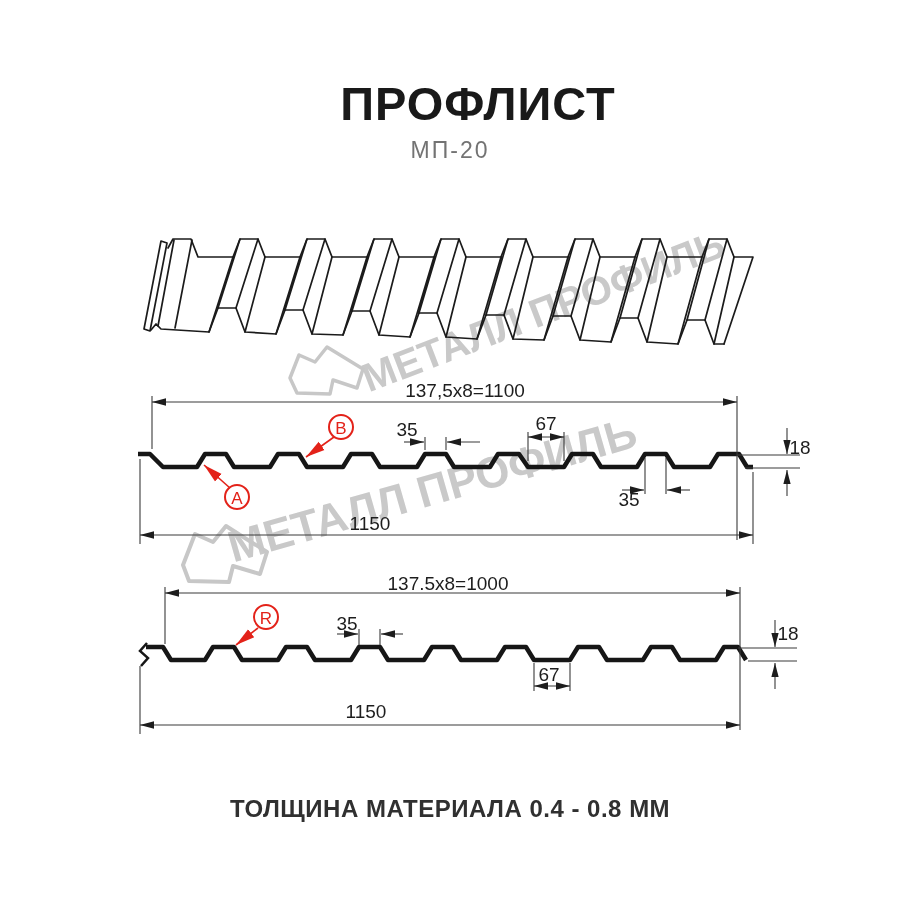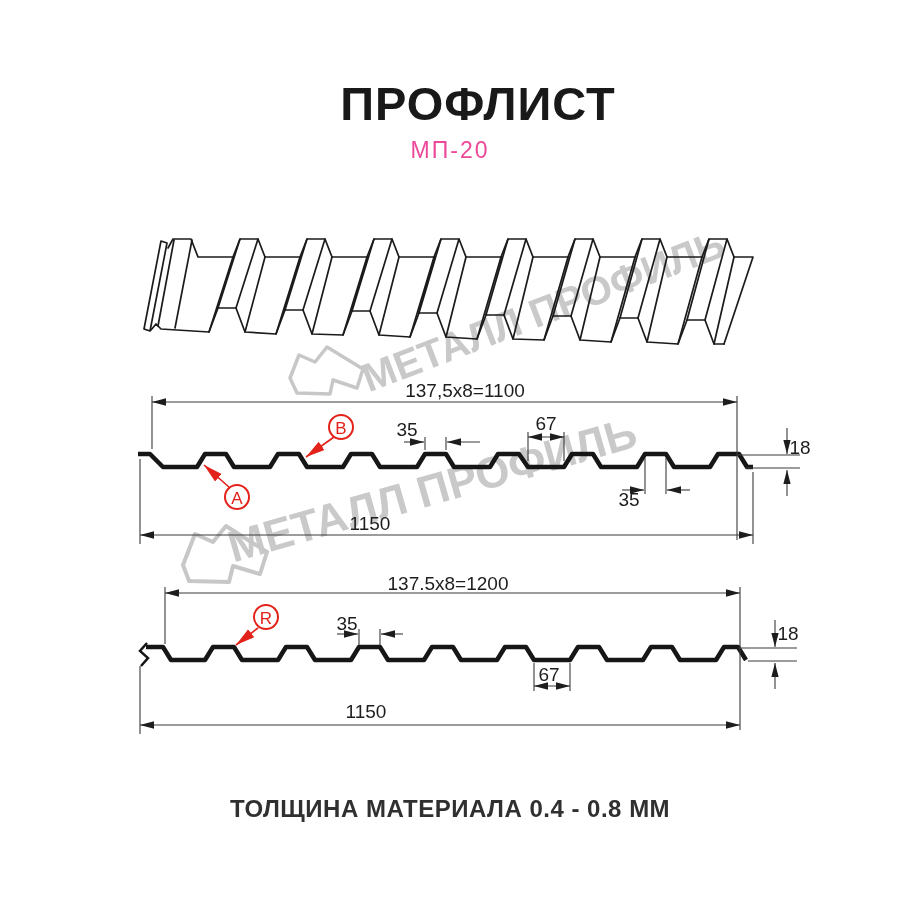--- a/index.html
+++ b/index.html
@@ -1,21 +1,21 @@
 <!DOCTYPE html>
 <html><head>
 <meta charset="utf-8">
 <style>
   html,body{margin:0;padding:0;background:#fff;}
   .canvas{position:relative;width:900px;height:900px;background:#fff;overflow:hidden;
           font-family:"Liberation Sans",sans-serif;}
   .abs{position:absolute;}
   .ctr{transform:translate(-50%,-50%);white-space:nowrap;}
   .title{font-size:47px;font-weight:bold;letter-spacing:1px;color:#191919;}
-  .subtitle{font-size:23px;font-weight:normal;letter-spacing:2px;color:#ec4899;}
+  .subtitle{font-size:23px;font-weight:normal;letter-spacing:2px;color:#737373;}
   .footer-note{font-size:24px;font-weight:bold;letter-spacing:.5px;color:#303030;}
   .dim{font-size:19px;color:#1d1d1d;}
   .wm-text{font-size:40px;font-weight:bold;color:#c9c9c9;transform-origin:0 100%;
            white-space:nowrap;z-index:0;}
   .wm1{left:372px;top:356px;transform:rotate(-21deg);}
   .wm2{left:236px;top:522px;font-size:44px;transform:rotate(-16deg);}
   .callout-circle{width:26px;height:26px;border:2.5px solid #e32219;border-radius:50%;
       color:#e32219;font-size:17px;line-height:26px;text-align:center;font-weight:normal;
       box-sizing:border-box;background:transparent;z-index:3;}
   svg.linework{position:absolute;left:0;top:0;z-index:1;}
@@ -147,21 +147,21 @@
 
   <span class="abs ctr txt dim" style="left:465px;top:391px;">137,5x8=1100</span>
   <span class="abs ctr txt dim" style="left:407px;top:430px;">35</span>
   <span class="abs ctr txt dim" style="left:546px;top:424px;">67</span>
   <span class="abs ctr txt dim" style="left:800px;top:448px;">18</span>
   <span class="abs ctr txt dim" style="left:629px;top:500px;">35</span>
   <span class="abs ctr txt dim" style="left:370px;top:524px;">1150</span>
   <div class="abs ctr txt callout-circle" style="left:237px;top:497px;">A</div>
   <div class="abs ctr txt callout-circle" style="left:341px;top:427px;">B</div>
 
-  <span class="abs ctr txt dim" style="left:448px;top:584px;">137.5x8=1200</span>
+  <span class="abs ctr txt dim" style="left:448px;top:584px;">137.5x8=1000</span>
   <span class="abs ctr txt dim" style="left:347px;top:624px;">35</span>
   <span class="abs ctr txt dim" style="left:549px;top:675px;">67</span>
   <span class="abs ctr txt dim" style="left:788px;top:634px;">18</span>
   <span class="abs ctr txt dim" style="left:366px;top:712px;">1150</span>
   <div class="abs ctr txt callout-circle" style="left:266px;top:617px;">R</div>
 
   <div class="abs ctr txt footer-note" style="left:450px;top:809px;">ТОЛЩИНА МАТЕРИАЛА 0.4 - 0.8 ММ</div>
 </div>
 
 </body></html>

